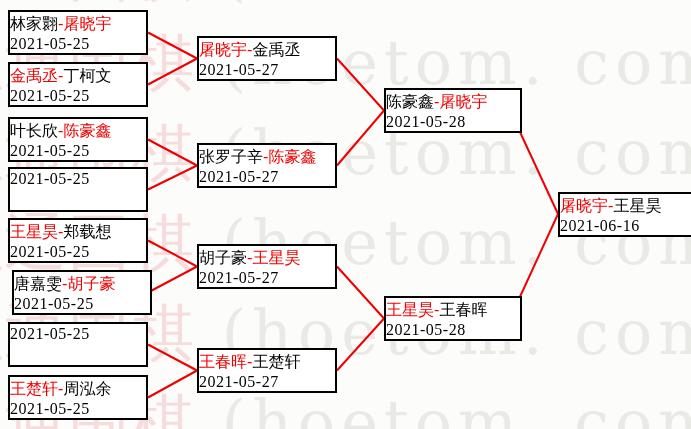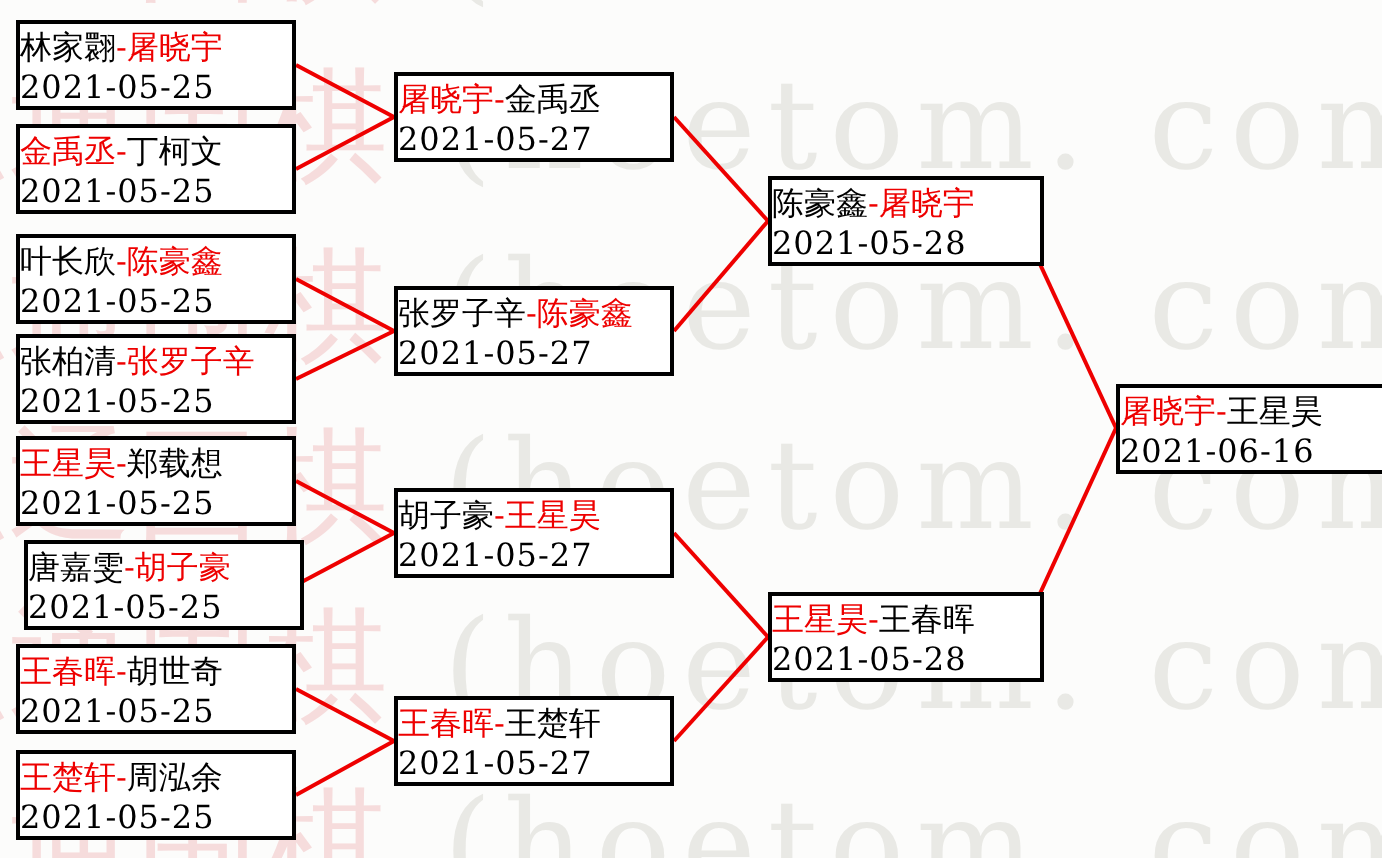--- a/index.html
+++ b/index.html
@@ -22,21 +22,21 @@
   #lines{position:absolute;left:0;top:0;z-index:1;}
   
   .match{
     position:absolute;z-index:2;box-sizing:border-box;
     width:140px;height:45px;
     border:2px solid #000;background:#ffffff;
     text-align:left;
   }
   .match.small{width:138px;}
   .names{font-size:16px;line-height:21px;margin-top:1px;white-space:nowrap;color:#000;}
-  .date{font-size:16px;line-height:19px;color:#000;letter-spacing:0.5px;}
+  .date{font-size:16px;line-height:19px;color:#000;letter-spacing:0.5px;font-family:Liberation Serif, serif;}
   .win{color:#ee0000;}
   .lose{color:#000000;}
   .dash{color:#ee0000;}
 </style>
 </head>
 <body>
 
 <div id="stage">
 
   <div class="wm-layer">
@@ -73,33 +73,31 @@
   </div>
   <div class="match" style="left:8px;top:62px">
     <div class="names"><span class="win">金禹丞</span><span class="dash">-</span><span class="lose">丁柯文</span></div>
     <div class="date">2021-05-25</div>
   </div>
   <div class="match" style="left:8px;top:117px">
     <div class="names"><span class="lose">叶长欣</span><span class="dash">-</span><span class="win">陈豪鑫</span></div>
     <div class="date">2021-05-25</div>
   </div>
   <div class="match" style="left:8px;top:167px">
-    <div class="names"><span class="lose">张柏清</span><span class="dash">-</span><span class="win">张罗子辛</span></div>
     <div class="date">2021-05-25</div>
   </div>
   <div class="match" style="left:8px;top:218px">
     <div class="names"><span class="win">王星昊</span><span class="dash">-</span><span class="lose">郑载想</span></div>
     <div class="date">2021-05-25</div>
   </div>
   <div class="match" style="left:12px;top:270px">
     <div class="names"><span class="lose">唐嘉雯</span><span class="dash">-</span><span class="win">胡子豪</span></div>
     <div class="date">2021-05-25</div>
   </div>
   <div class="match" style="left:8px;top:322px">
-    <div class="names"><span class="win">王春晖</span><span class="dash">-</span><span class="lose">胡世奇</span></div>
     <div class="date">2021-05-25</div>
   </div>
   <div class="match" style="left:8px;top:375px">
     <div class="names"><span class="win">王楚轩</span><span class="dash">-</span><span class="lose">周泓余</span></div>
     <div class="date">2021-05-25</div>
   </div>
 
   <div class="match" style="left:197px;top:36px">
     <div class="names"><span class="win">屠晓宇</span><span class="dash">-</span><span class="lose">金禹丞</span></div>
     <div class="date">2021-05-27</div>

